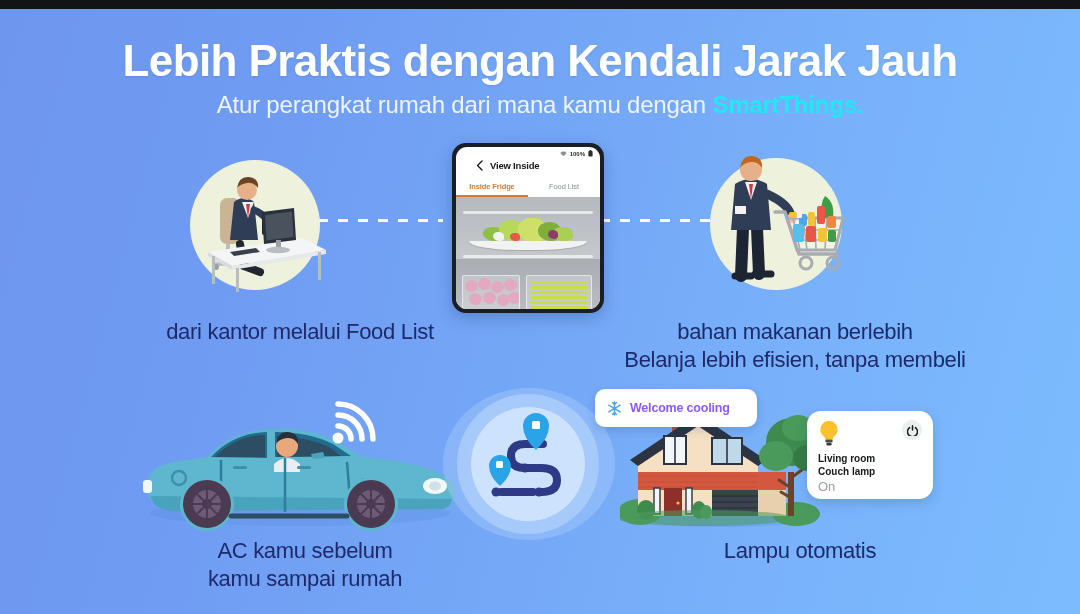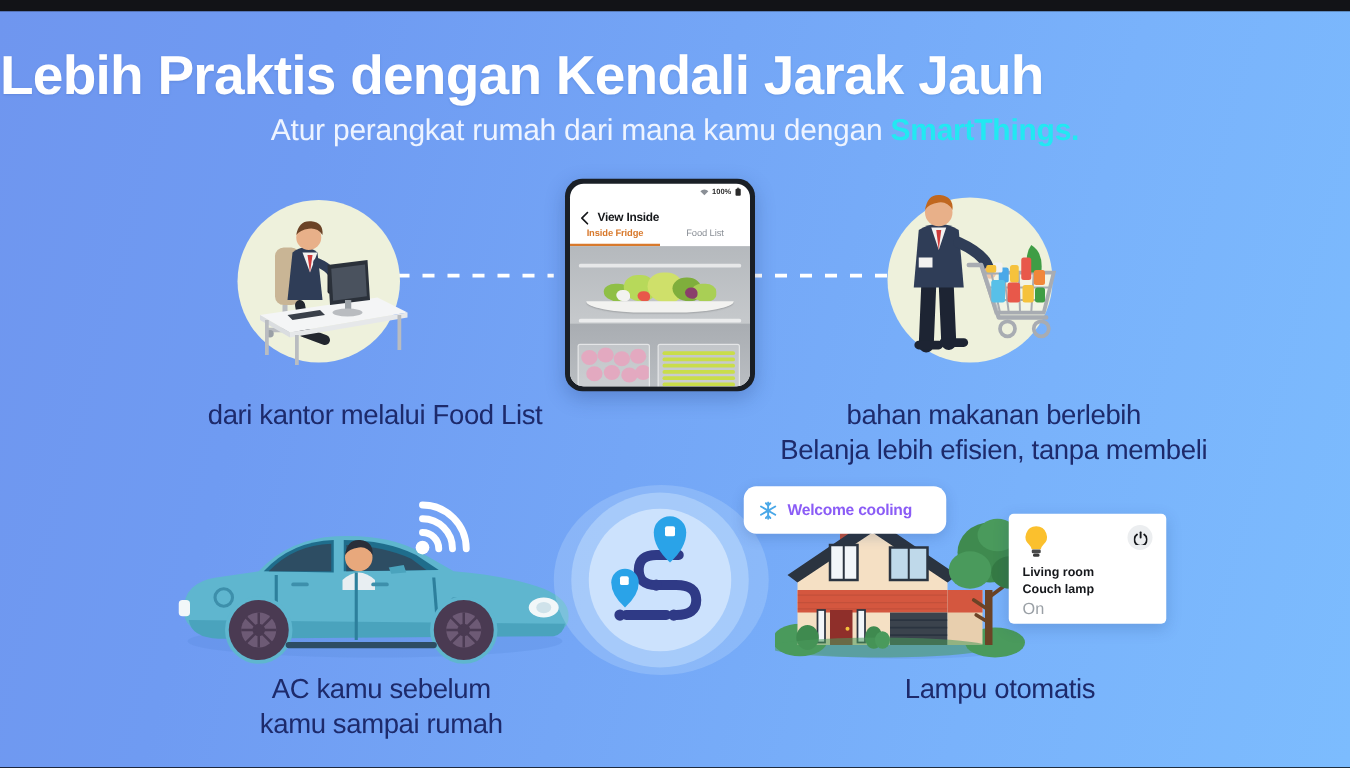--- a/index.html
+++ b/index.html
@@ -15,21 +15,21 @@
     background: #121317;
   }
   .bg {
     position: absolute; left: 0; top: 9px; width: 1080px; height: 605px;
     background: linear-gradient(105deg, #6f96ef 0%, #6f9bf2 22%, #74a6f6 48%, #79b2fb 74%, #7cbcfe 100%);
   }
 
   
   .headline {
     position: absolute; left: 0; top: 36px; width: 1080px;
-    text-align: left; color: #ffffff;
+    text-align: center; color: #ffffff;
     font-size: 44px; font-weight: bold; letter-spacing: -0.6px;
     text-shadow: 0 1px 2px rgba(40,70,140,.18);
   }
   .subhead {
     position: absolute; left: 0; top: 91px; width: 1080px;
     text-align: center; color: #eef4ff;
     font-size: 24px; letter-spacing: -0.2px;
   }
   .brand { color: #22e8f2; font-weight: bold; }
 
@@ -73,21 +73,21 @@
   }
   #phone-screen {
     width: 100%; height: 100%; border-radius: 11px; overflow: hidden;
     background: #ffffff; position: relative;
   }
   .ph-status {
     height: 13px; display: flex; align-items: center; justify-content: flex-end;
     padding: 0 7px; gap: 3px; font-size: 6px; color: #2b2b2b; font-weight: bold;
   }
   .ph-nav {
-    height: 20px; display: flex; align-items: flex-end; gap: 7px; padding: 0 8px;
+    height: 20px; display: flex; align-items: flex-start; gap: 7px; padding: 0 20px;
     color: #15171a;
   }
   .ph-nav .ttl { font-size: 9.5px; font-weight: bold; letter-spacing: -.2px; }
   .ph-tabs { display: flex; height: 17px; }
   .ph-tab {
     flex: 1; text-align: center; font-size: 7.5px; line-height: 14px;
     color: #8a8f96; letter-spacing: -.1px;
   }
   .ph-tab.active { color: #d8792c; font-weight: bold; border-bottom: 2px solid #d8792c; }
   .ph-body { position: relative; height: 120px; background: #b9bcc0; overflow: hidden; }
@@ -131,21 +131,21 @@
   #cooling {
     position: absolute; left: 595px; top: 389px; width: 162px; height: 38px;
     background: #ffffff; border-radius: 10px; display: flex; align-items: center;
     gap: 8px; padding: 0 12px; box-shadow: 0 3px 10px rgba(30,60,120,.2);
   }
   #cooling .txt { font-size: 12.5px; font-weight: bold; color: #8b5cf6; letter-spacing: -.2px; }
 
   
   #lampcard {
     position: absolute; left: 807px; top: 411px; width: 126px; height: 88px;
-    background: #ffffff; border-radius: 4px; padding: 9px 11px;
+    background: #ffffff; border-radius: 14px; padding: 9px 11px;
     box-shadow: 0 4px 12px rgba(30,60,120,.2);
   }
   #lampcard .row { display: flex; align-items: flex-start; justify-content: space-between; }
   .pwr {
     width: 20px; height: 20px; border-radius: 50%; background: #eceef0;
     display: flex; align-items: center; justify-content: center;
   }
   #lampcard .l1 { font-size: 10px; font-weight: bold; color: #16181c; margin-top: 7px; line-height: 1.25; }
   #lampcard .l2 { font-size: 10px; font-weight: bold; color: #16181c; line-height: 1.25; }
   #lampcard .l3 { font-size: 13px; color: #9aa0a6; margin-top: 1px; }

